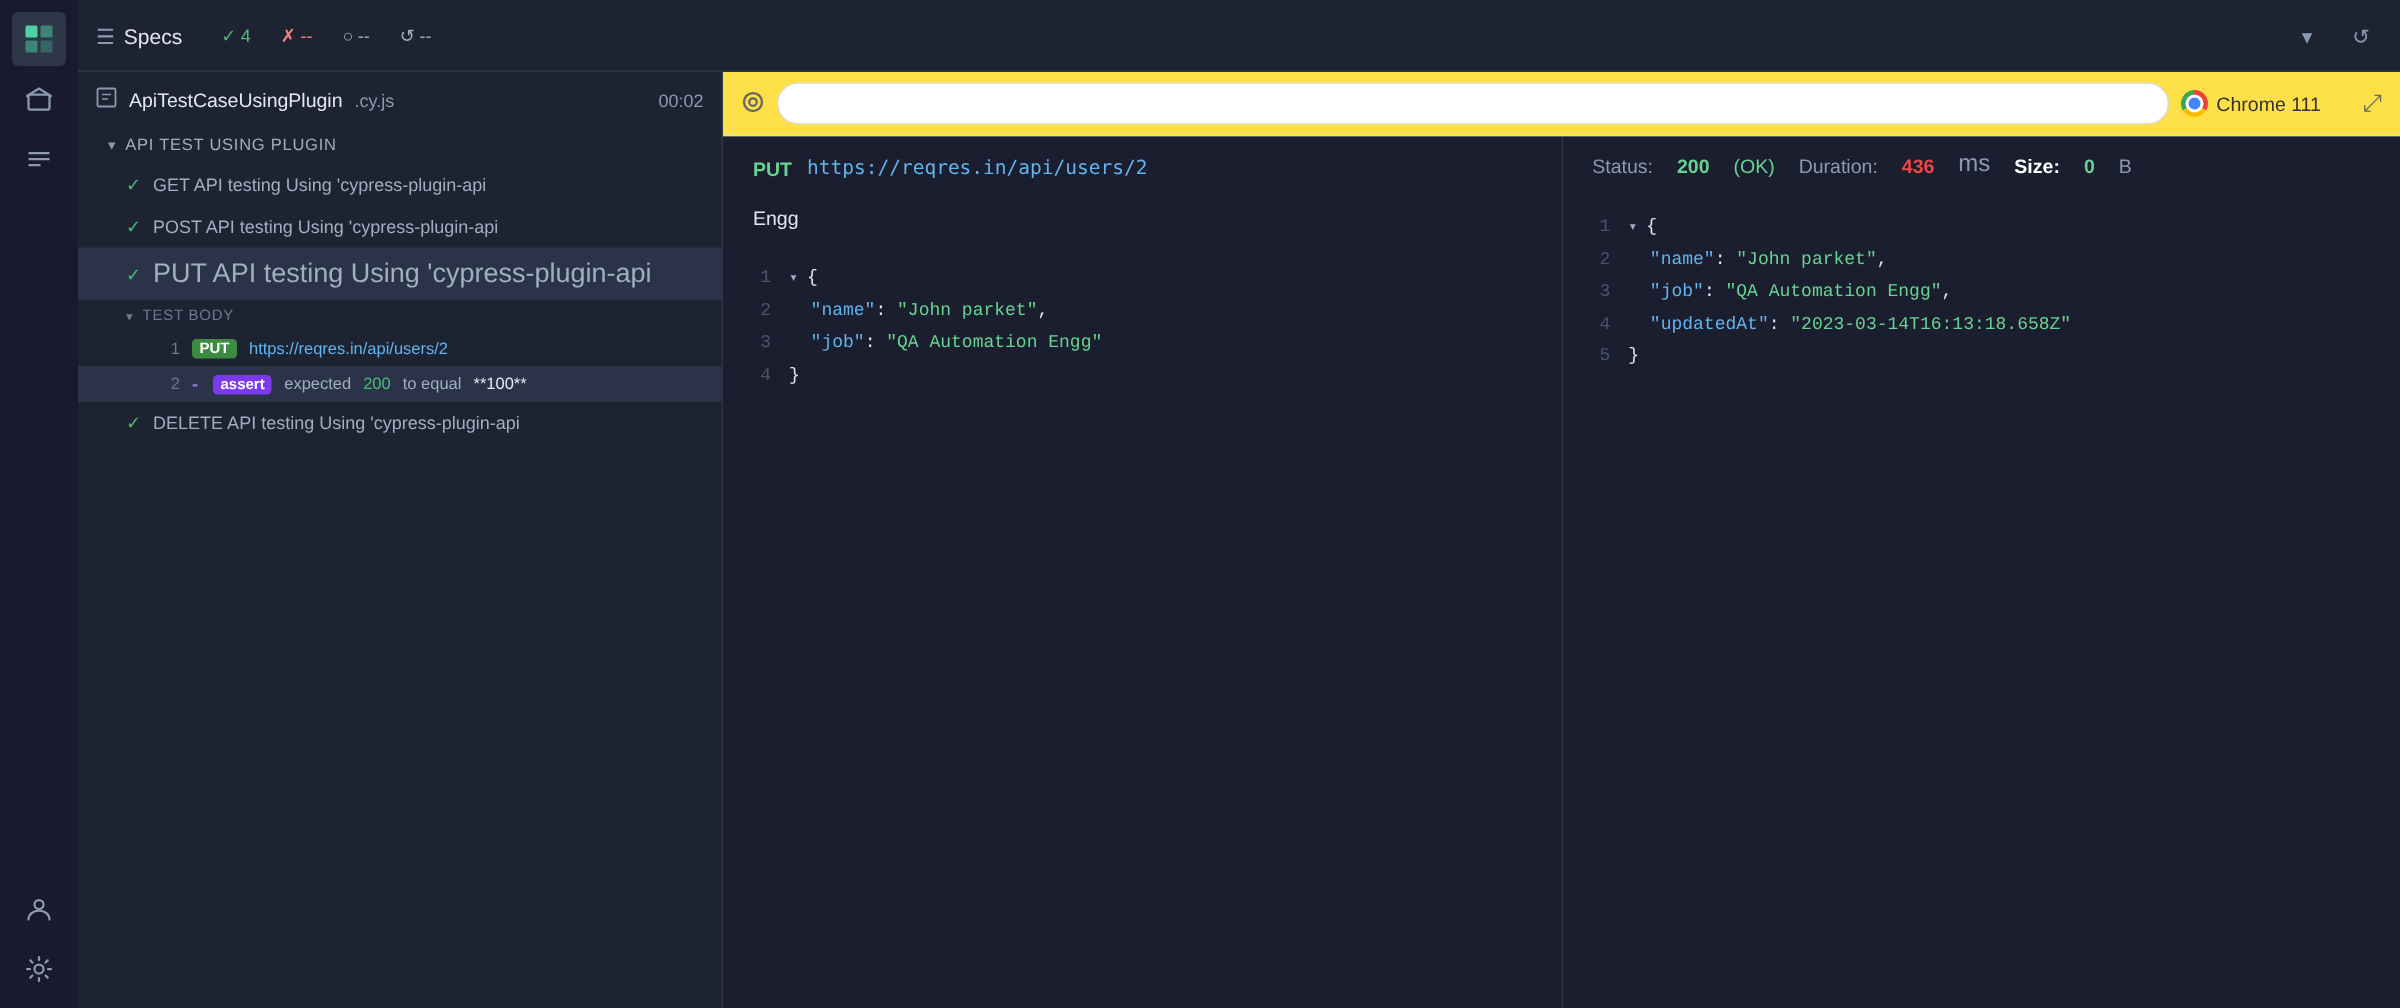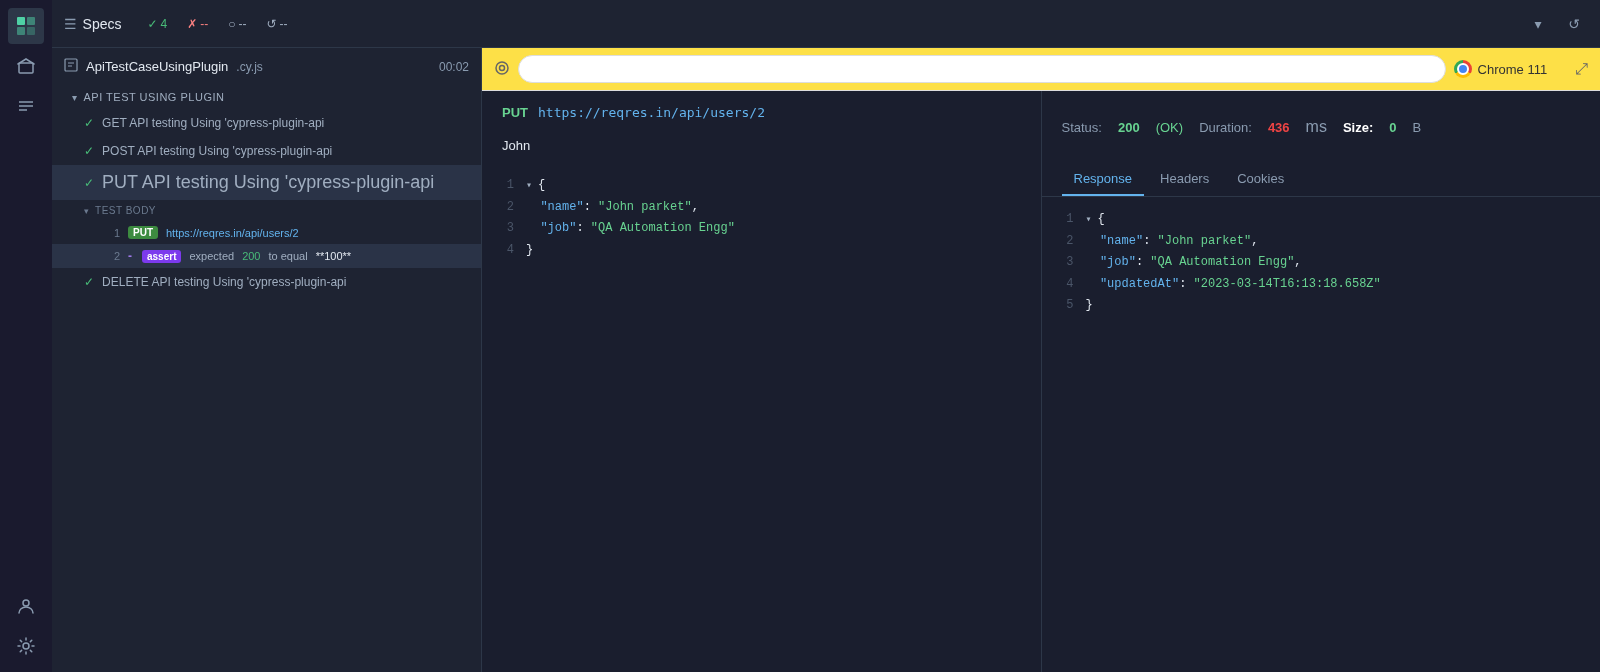--- a/index.html
+++ b/index.html
@@ -360,21 +360,21 @@
     }
     .api-url-text {
       font-size: 13px;
       color: #63b3ed;
       font-family: monospace;
     }
 
     .api-status-bar {
       display: flex;
       align-items: center;
-      padding: 27px 20px;
+      padding: 10px 20px;
       gap: 16px;
       background: #1a1e2e;
     }
     .status-label {
       color: #8a9bb0;
       font-size: 13px;
     }
     .status-200 {
       color: #68d391;
       font-size: 13px;
@@ -617,21 +617,21 @@
         </div>
       </div>
 
       <div class="api-panel">
 
         <div class="api-request-section">
           <div class="api-url-bar">
             <span class="method-badge">PUT</span>
             <span class="api-url-text">https://reqres.in/api/users/2</span>
           </div>
-          <div class="section-label">John</div>
+          <div class="section-label">Engg</div>
           <div class="code-block">
             <div class="code-line">
               <span class="code-line-num">1</span>
               <span class="code-line-content">
                 <span class="c-chevron">▾ </span><span class="c-brace">{</span>
               </span>
             </div>
             <div class="code-line">
               <span class="code-line-num">2</span>
               <span class="code-line-content">
@@ -658,25 +658,20 @@
             <span class="status-label">Status:</span>
             <span class="status-200">200</span>
             <span class="status-ok">(OK)</span>
             <span class="duration-label">Duration:</span>
             <span class="duration-value">436</span>
             <span class="duration-unit">ms</span>
             <span class="size-label">Size:</span>
             <span class="size-value">0</span>
             <span class="size-unit">B</span>
           </div>
-          <div class="tabs-bar">
-            <div class="tab-item active">Response</div>
-            <div class="tab-item">Headers</div>
-            <div class="tab-item">Cookies</div>
-          </div>
           <div class="code-block">
             <div class="code-line">
               <span class="code-line-num">1</span>
               <span class="code-line-content">
                 <span class="c-chevron">▾ </span><span class="c-brace">{</span>
               </span>
             </div>
             <div class="code-line">
               <span class="code-line-num">2</span>
               <span class="code-line-content">

